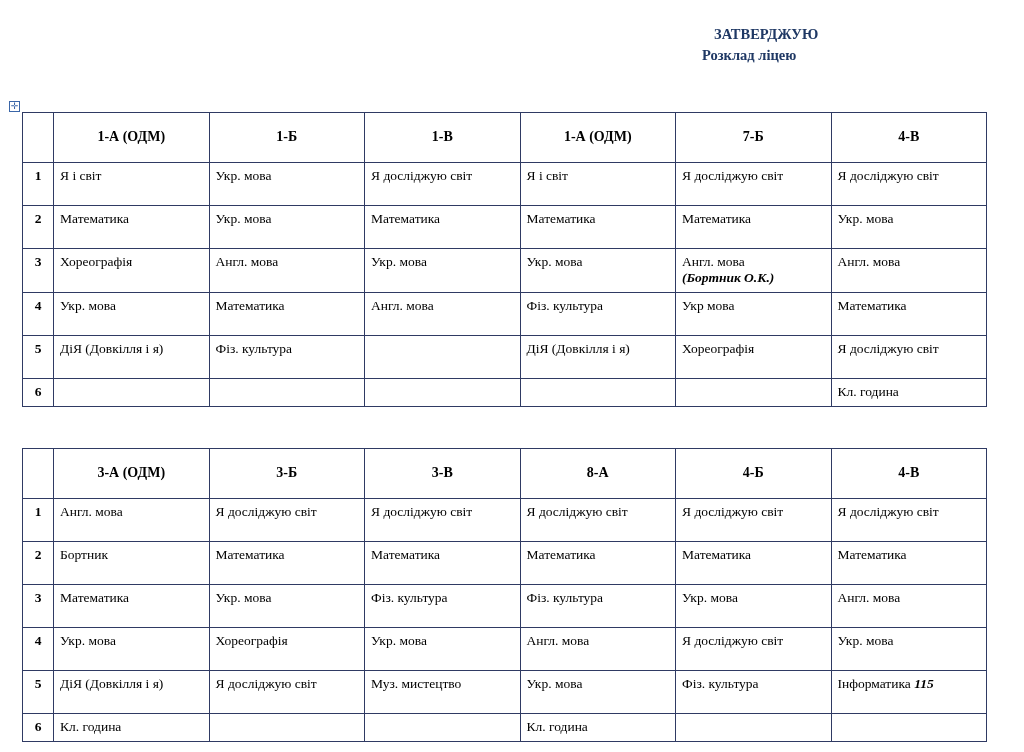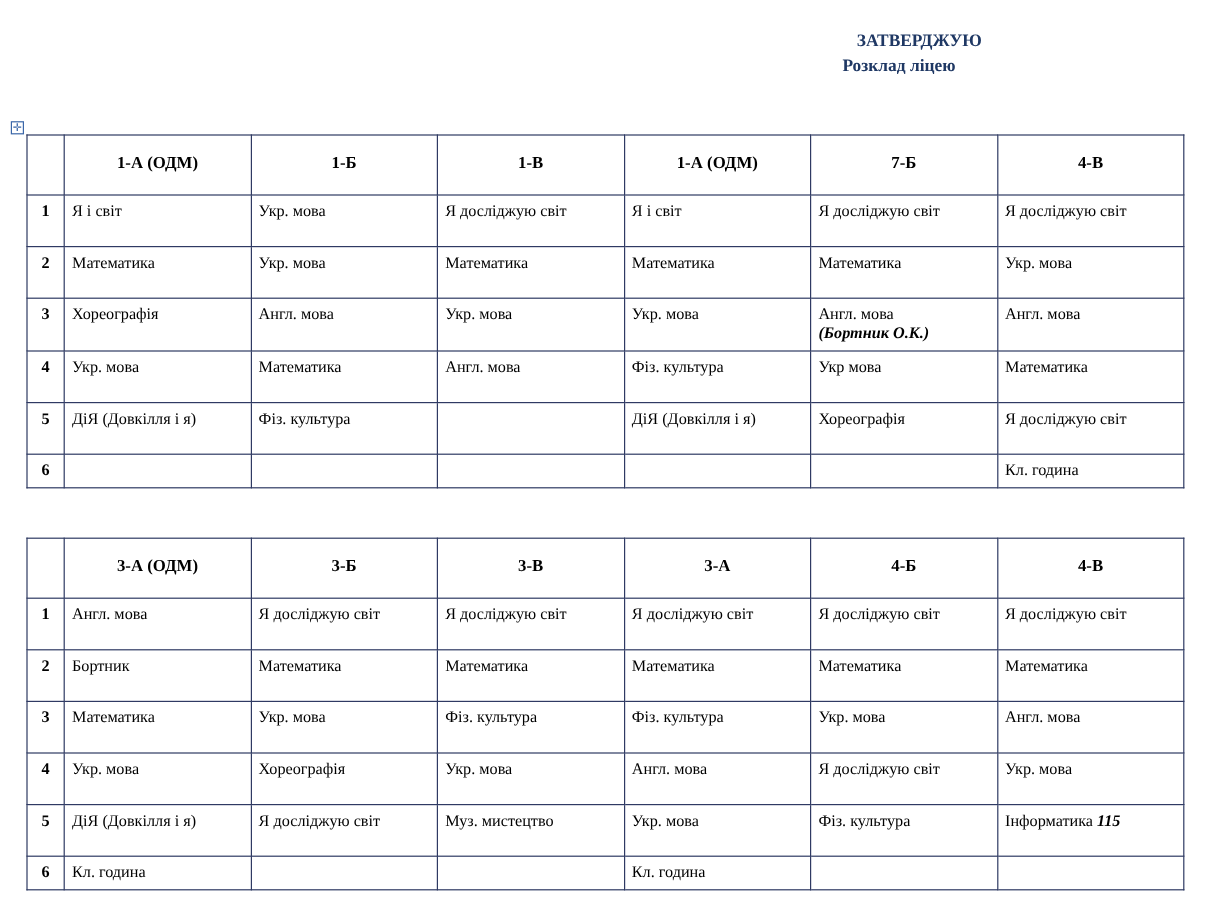--- a/index.html
+++ b/index.html
@@ -185,21 +185,21 @@
     </tbody>
   </table>
 
   <table class="sched t2">
     <thead>
       <tr>
         <th class="col-num"></th>
         <th>3-А (ОДМ)</th>
         <th>3-Б</th>
         <th>3-В</th>
-        <th>3-А</th>
+        <th>8-А</th>
         <th>4-Б</th>
         <th>4-В</th>
       </tr>
     </thead>
     <tbody>
       <tr>
         <td class="num">1</td>
         <td>Англ. мова</td>
         <td>Я досліджую світ</td>
         <td>Я досліджую світ</td>

